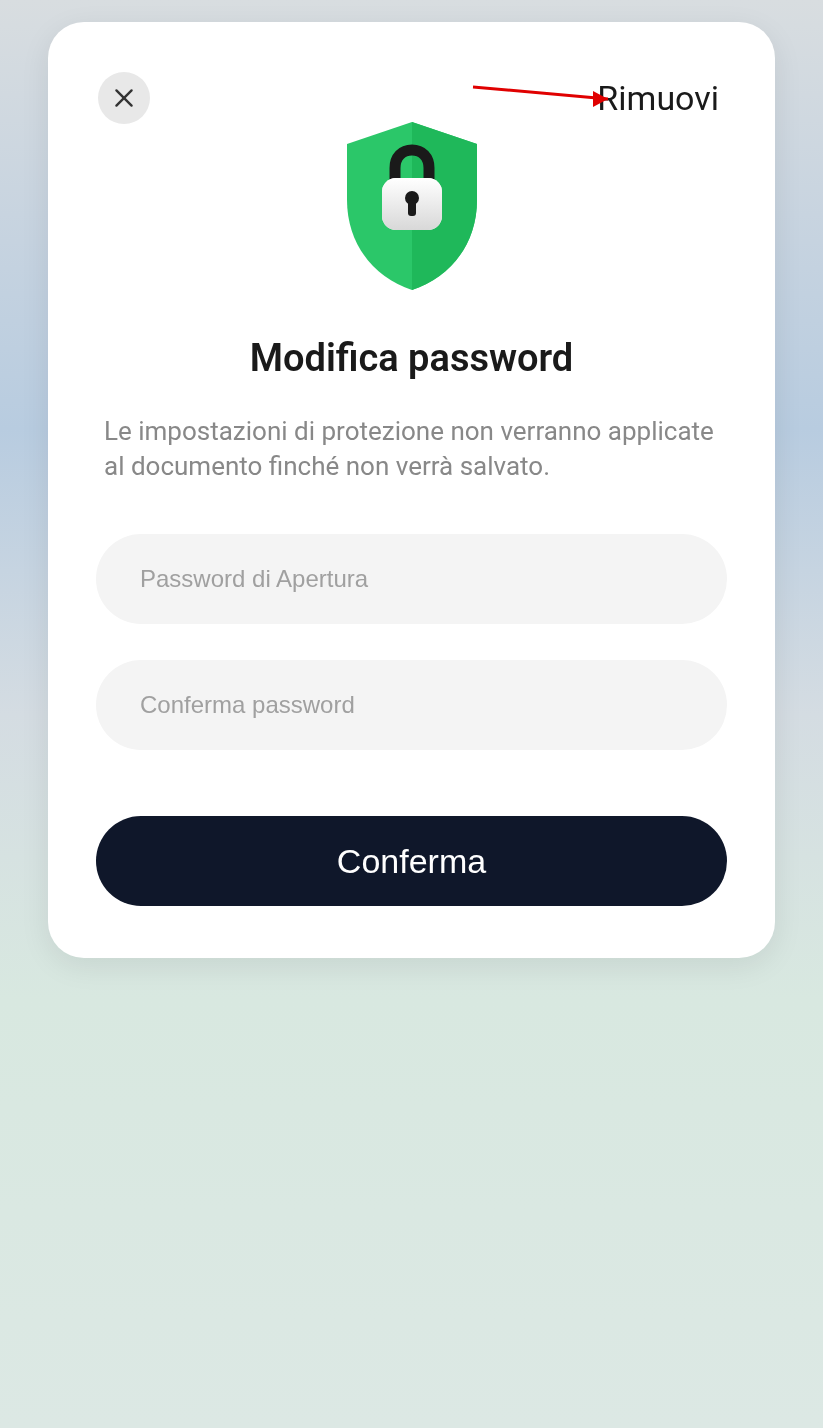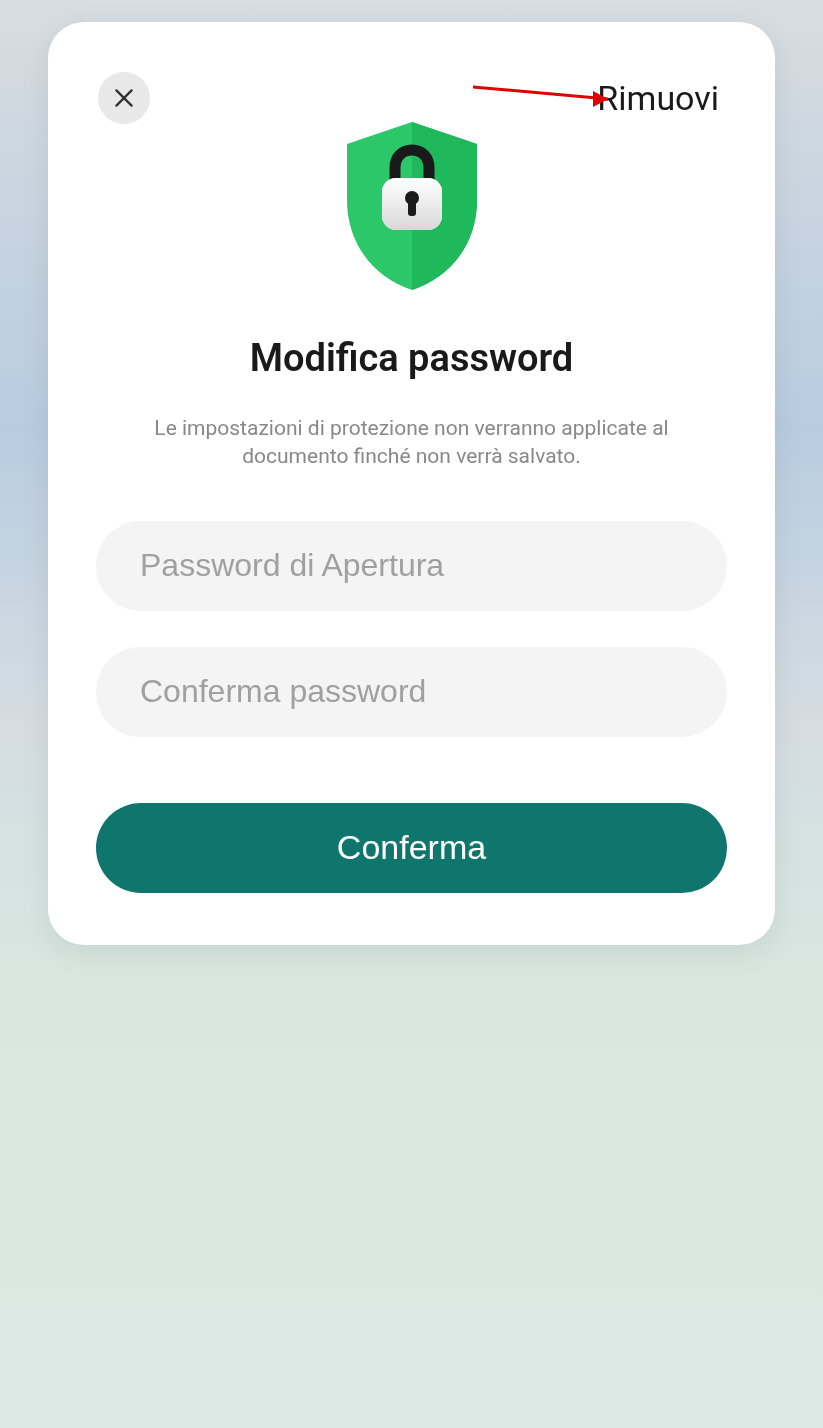--- a/index.html
+++ b/index.html
@@ -65,47 +65,46 @@
     margin-bottom: 36px;
   }
   .title {
     text-align: center;
     font-size: 38px;
     font-weight: 600;
     color: #1a1a1a;
     margin-bottom: 34px;
   }
   .description {
-    text-align: center;
-    font-size: 21px;
+    font-size: 26px;
     color: #888888;
     line-height: 1.35;
     margin-bottom: 50px;
     padding: 0 8px;
   }
   .input-field {
     width: 100%;
     height: 90px;
     border-radius: 45px;
     background: #f4f4f4;
     border: none;
     padding: 0 44px;
-    font-size: 32px;
+    font-size: 24px;
     color: #333;
     margin-bottom: 36px;
     outline: none;
   }
   .input-field::placeholder {
     color: #a0a0a0;
   }
   .confirm-btn {
     width: 100%;
     height: 90px;
     border-radius: 45px;
-    background: #0f766e;
+    background: #0f172a;
     border: none;
     font-size: 34px;
     color: #ffffff;
     font-weight: 500;
     cursor: pointer;
     margin-top: 30px;
   }
 </style>
 </head>
 <body>

